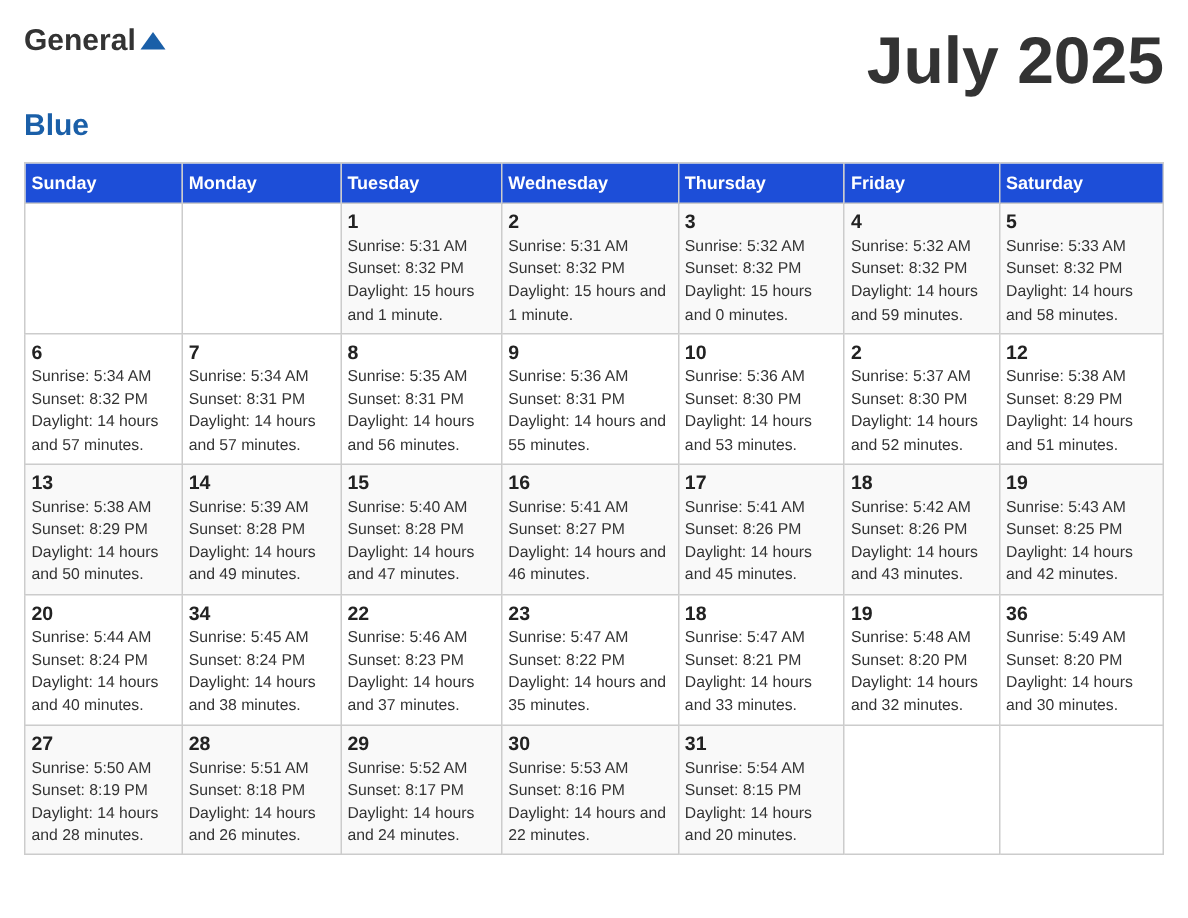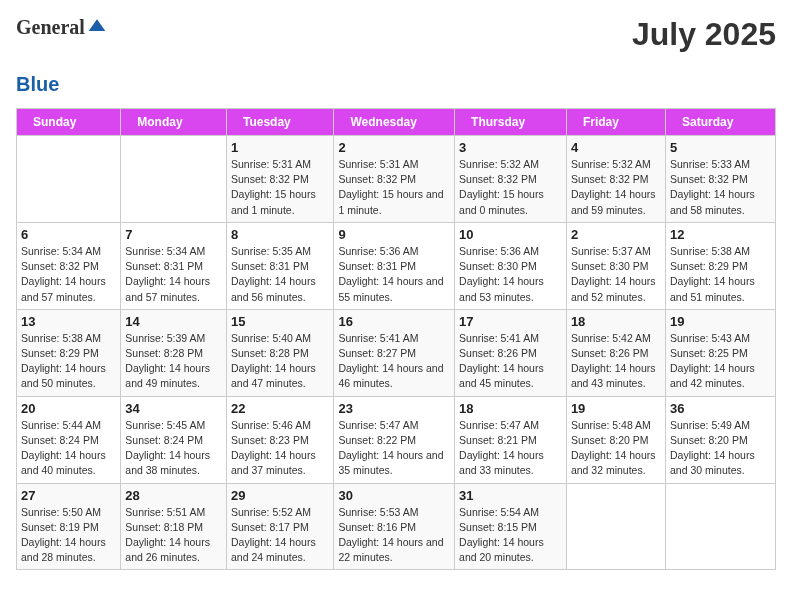--- a/index.html
+++ b/index.html
@@ -16,21 +16,21 @@
       align-items: flex-start;
       margin-bottom: 12px;
     }
     .logo {
       display: flex;
       flex-direction: column;
       align-items: flex-start;
     }
     .logo-text {
       display: flex;
-      font-family: Liberation Serif, serif;
+      align-items: center;
     }
     .logo-general {
       font-size: 20px;
       font-weight: bold;
       color: #333;
     }
     .logo-blue {
       font-size: 20px;
       font-weight: bold;
       color: #1a5fa8;
@@ -38,37 +38,37 @@
     }
     .logo-icon {
       width: 20px;
       height: 20px;
       margin-left: 2px;
     }
     .title-block {
       text-align: right;
     }
     .month-year {
-      font-size: 32px;
+      font-size: 44px;
       font-weight: bold;
       color: #333;
     }
     .location {
       font-size: 14px;
       color: #555;
     }
     table {
       width: 100%;
       border-collapse: collapse;
       font-size: 11px;
     }
     thead tr th {
-      background-color: #d946ef;
+      background-color: #1d4ed8;
       color: #fff;
-      padding: 6px 16px;
+      padding: 6px 4px;
       text-align: left;
       font-size: 12px;
       border: 1px solid #ccc;
     }
     tbody tr td {
       border: 1px solid #ccc;
       padding: 4px;
       vertical-align: top;
       min-height: 80px;
       height: 80px;

